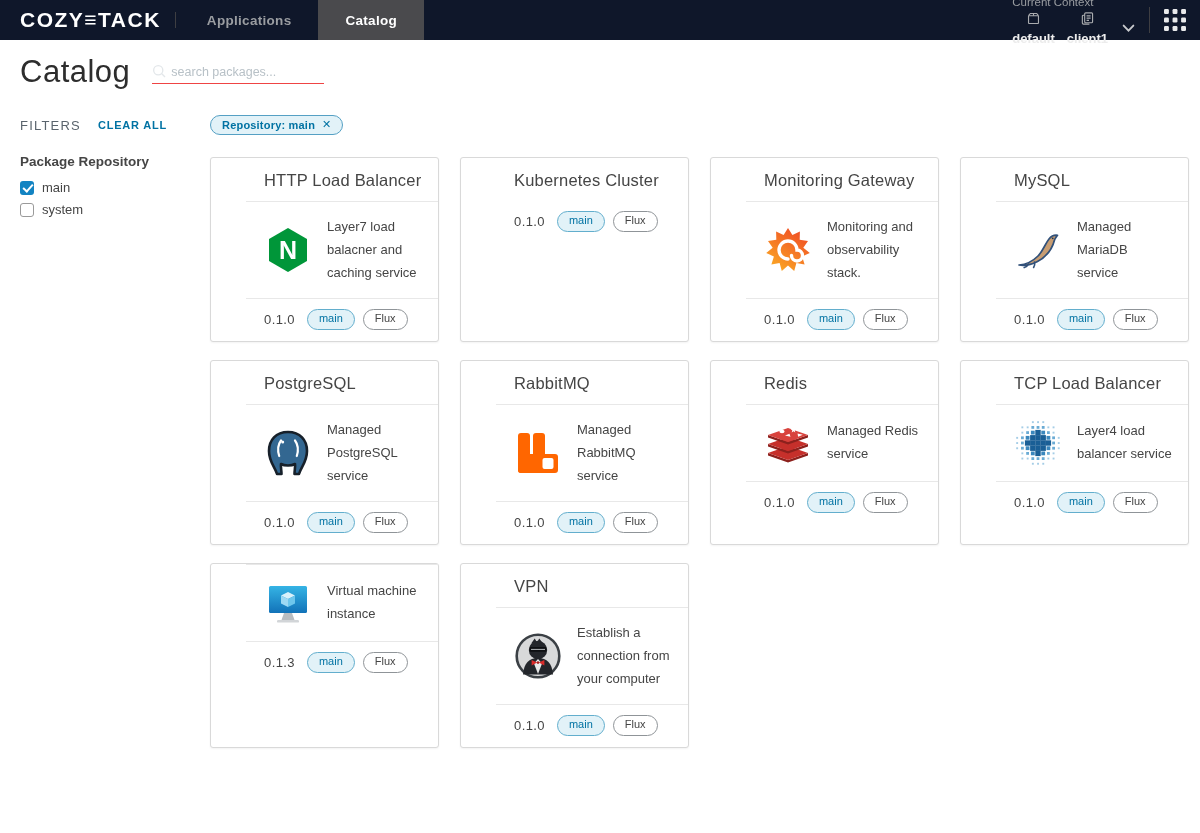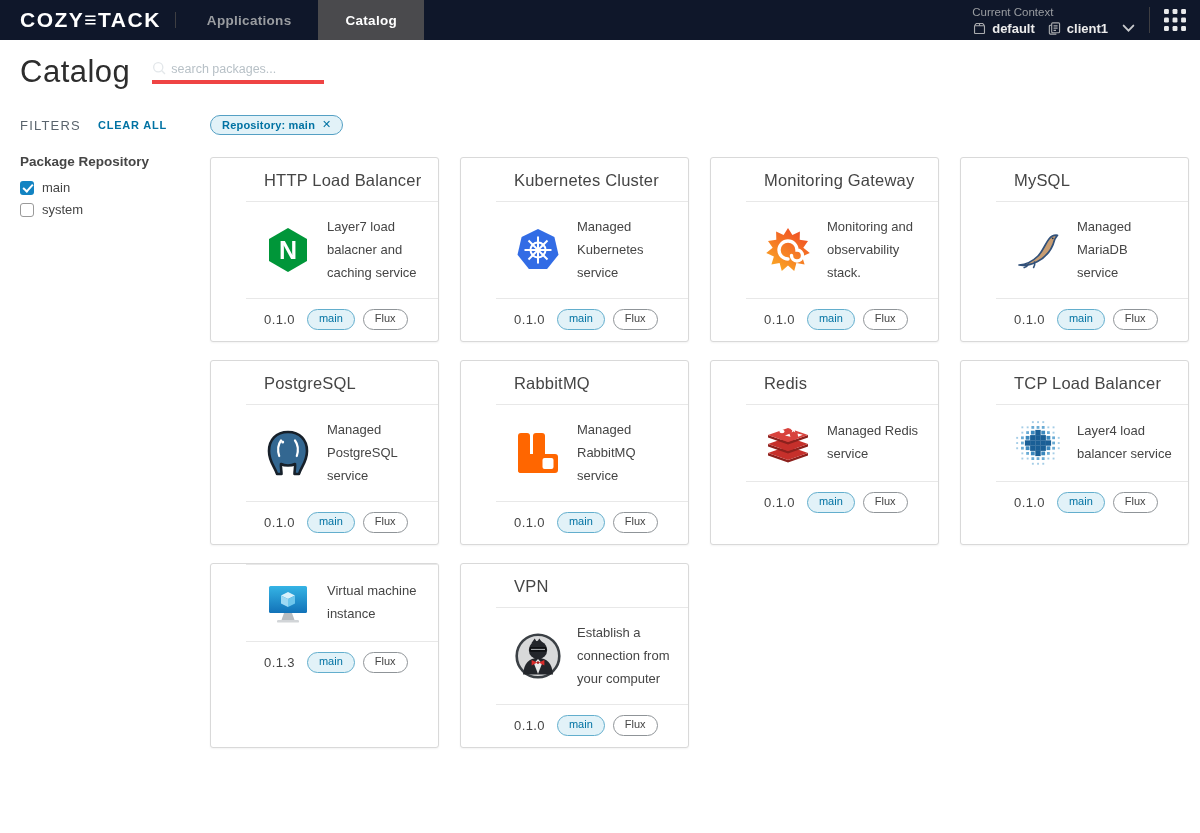--- a/index.html
+++ b/index.html
@@ -13,32 +13,32 @@
   .hdr-divider { width:1px; background:#3e3e42; margin:12px 0; }
   .tabs { display:flex; align-items:stretch; margin-left:4px; }
   .tab { display:flex; align-items:center; padding:0 27px; font-size:13.5px; color:#9a9da1;
          letter-spacing:.3px; cursor:pointer; font-weight:600; }
   .tab.active { background:#4a4a4d; color:#fff; }
   .hdr-right { margin-left:auto; display:flex; align-items:center; gap:14px; padding-right:14px; }
   .context { display:flex; flex-direction:column; gap:3px; padding-top:2px; }
   .context-title { font-size:11.5px; color:#9a9da1; }
   .context-row { display:flex; align-items:center; gap:12px; }
   .context-item { display:flex; align-items:center; gap:5px; font-size:13px; font-weight:700;
-                  color:#ececec; cursor:pointer; }
+                  color:#ececec; cursor:pointer;flex-direction:column; }
   .context-item svg { width:15px; height:15px; }
   .chev { width:13px; height:9px; margin-left:2px; cursor:pointer; }
   .apps-btn { width:22px; height:22px; cursor:pointer; }
   .hdr-divider2 { width:1px; background:#3e3e42; height:26px; }
 
   
   .page { padding:15px 20px 0 20px; }
   .title-row { display:flex; align-items:flex-end; margin-bottom:26px; }
   .page-title { font-size:31px; font-weight:300; color:#2d2d2d; letter-spacing:.5px; line-height:1.1; }
   .search-wrap { margin-left:22px; display:flex; align-items:center; gap:4px;
-                 border-bottom:4px solid #ef4444; padding:0 2px 4px 0; width:172px; margin-bottom:5px; }
+                 border-bottom:1px solid #ef4444; padding:0 2px 4px 0; width:172px; margin-bottom:5px; }
   .search-wrap svg { width:15px; height:15px; flex:none; }
   .search-input { border:none; outline:none; background:transparent; font-size:12.5px;
                   color:#454545; width:100%; font-family:"Liberation Sans",sans-serif; }
   .search-input::placeholder { color:#b8c1c7; }
 
   .content-row { display:flex; }
   .sidebar { width:190px; flex:none; }
   .filters-head { display:flex; align-items:center; gap:17px; height:20px; margin-bottom:19px; }
   .filters-label { font-size:13px; color:#5a646d; letter-spacing:1.2px; }
   .clear-all { font-size:11px; font-weight:700; color:#0072a3; letter-spacing:.8px; cursor:pointer; }
@@ -181,40 +181,20 @@
       <span class="card-version">0.1.0</span>
       <span style="display:flex;gap:8px;">
                 <span class="pill pill-repo">main</span>
                 <span class="pill pill-flux">Flux</span>
               </span>
     </div>
   </div>
 
   <div class="card">
     <div class="card-title">Kubernetes Cluster</div>
-    <div class="card-body">
-      <span class="card-icon">
-                <svg viewBox="0 0 48 48">
-                  <polygon points="24,3 40.4,10.9 44.5,28.7 33.1,42.9 14.9,42.9 3.5,28.7 7.6,10.9" fill="#326ce5"></polygon>
-    <g stroke="#fff" stroke-width="2" fill="none">
-    <line x1="24" y1="24" x2="37.5" y2="24"></line>
-                    <line x1="24" y1="24" x2="33.5" y2="33.5"></line>
-    <line x1="24" y1="24" x2="24" y2="37.5"></line>
-                    <line x1="24" y1="24" x2="14.5" y2="33.5"></line>
-    <line x1="24" y1="24" x2="10.5" y2="24"></line>
-                    <line x1="24" y1="24" x2="14.5" y2="14.5"></line>
-    <line x1="24" y1="24" x2="24" y2="10.5"></line>
-                    <line x1="24" y1="24" x2="33.5" y2="14.5"></line>
-    <circle cx="24" cy="24" r="7.5"></circle>
-                  </g>
-                  <circle cx="24" cy="24" r="2.4" fill="#fff"></circle>
-                </svg>
-              </span>
-      <span class="card-desc">Managed Kubernetes service</span>
-    </div>
     <div class="card-footer">
       <span class="card-version">0.1.0</span>
       <span style="display:flex;gap:8px;">
                 <span class="pill pill-repo">main</span>
                 <span class="pill pill-flux">Flux</span>
               </span>
     </div>
   </div>
 
   <div class="card">

